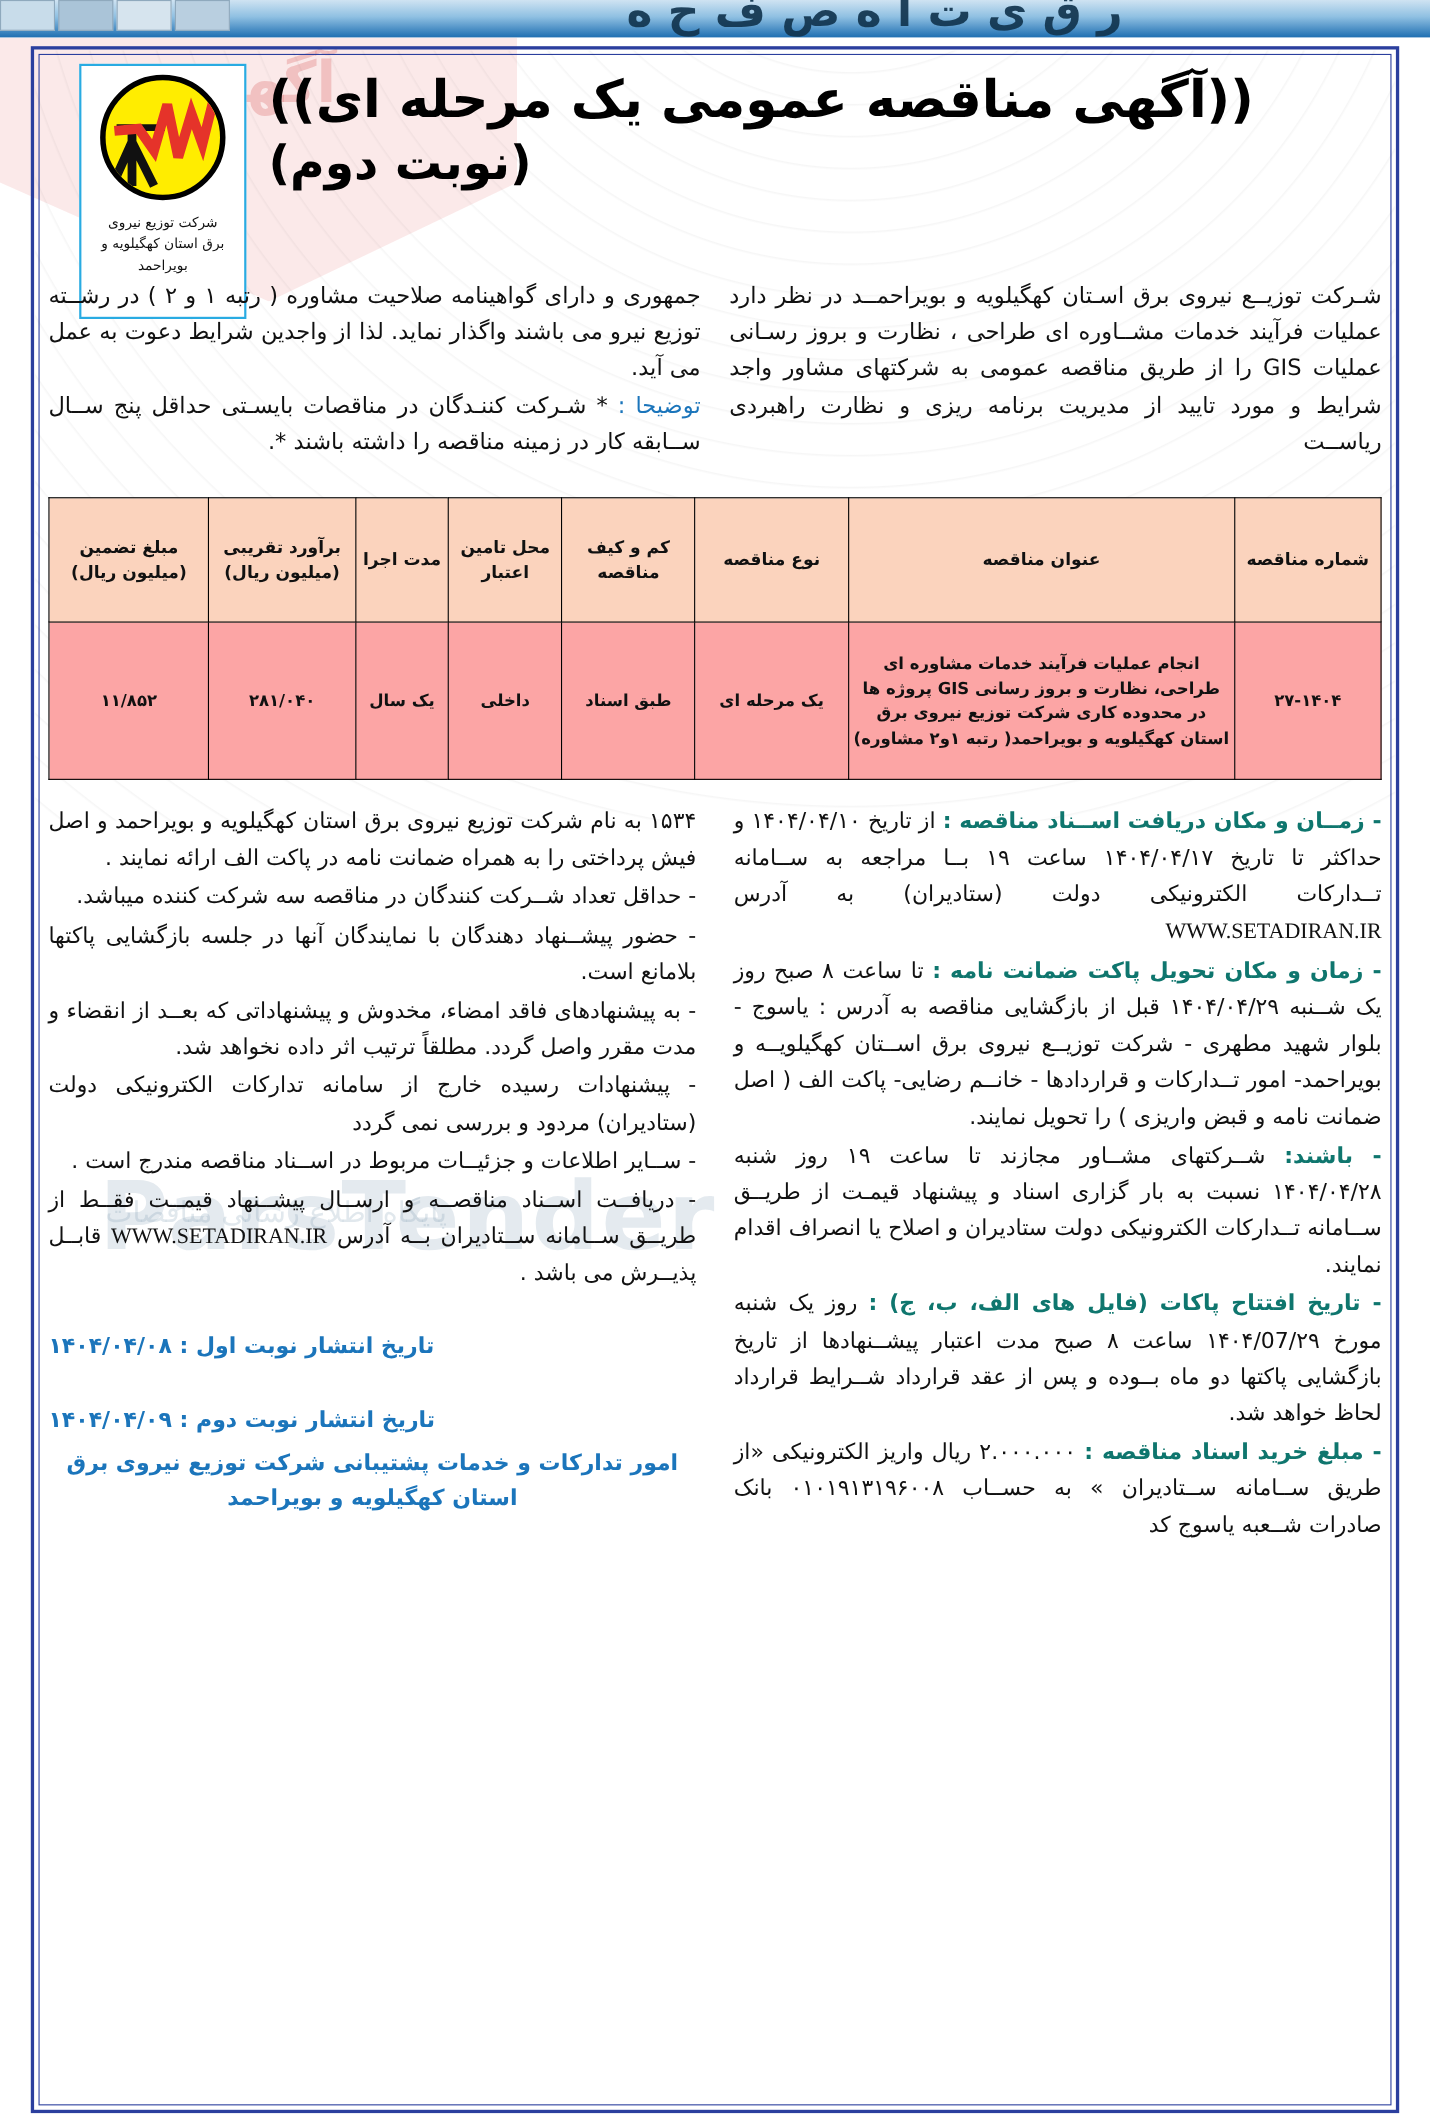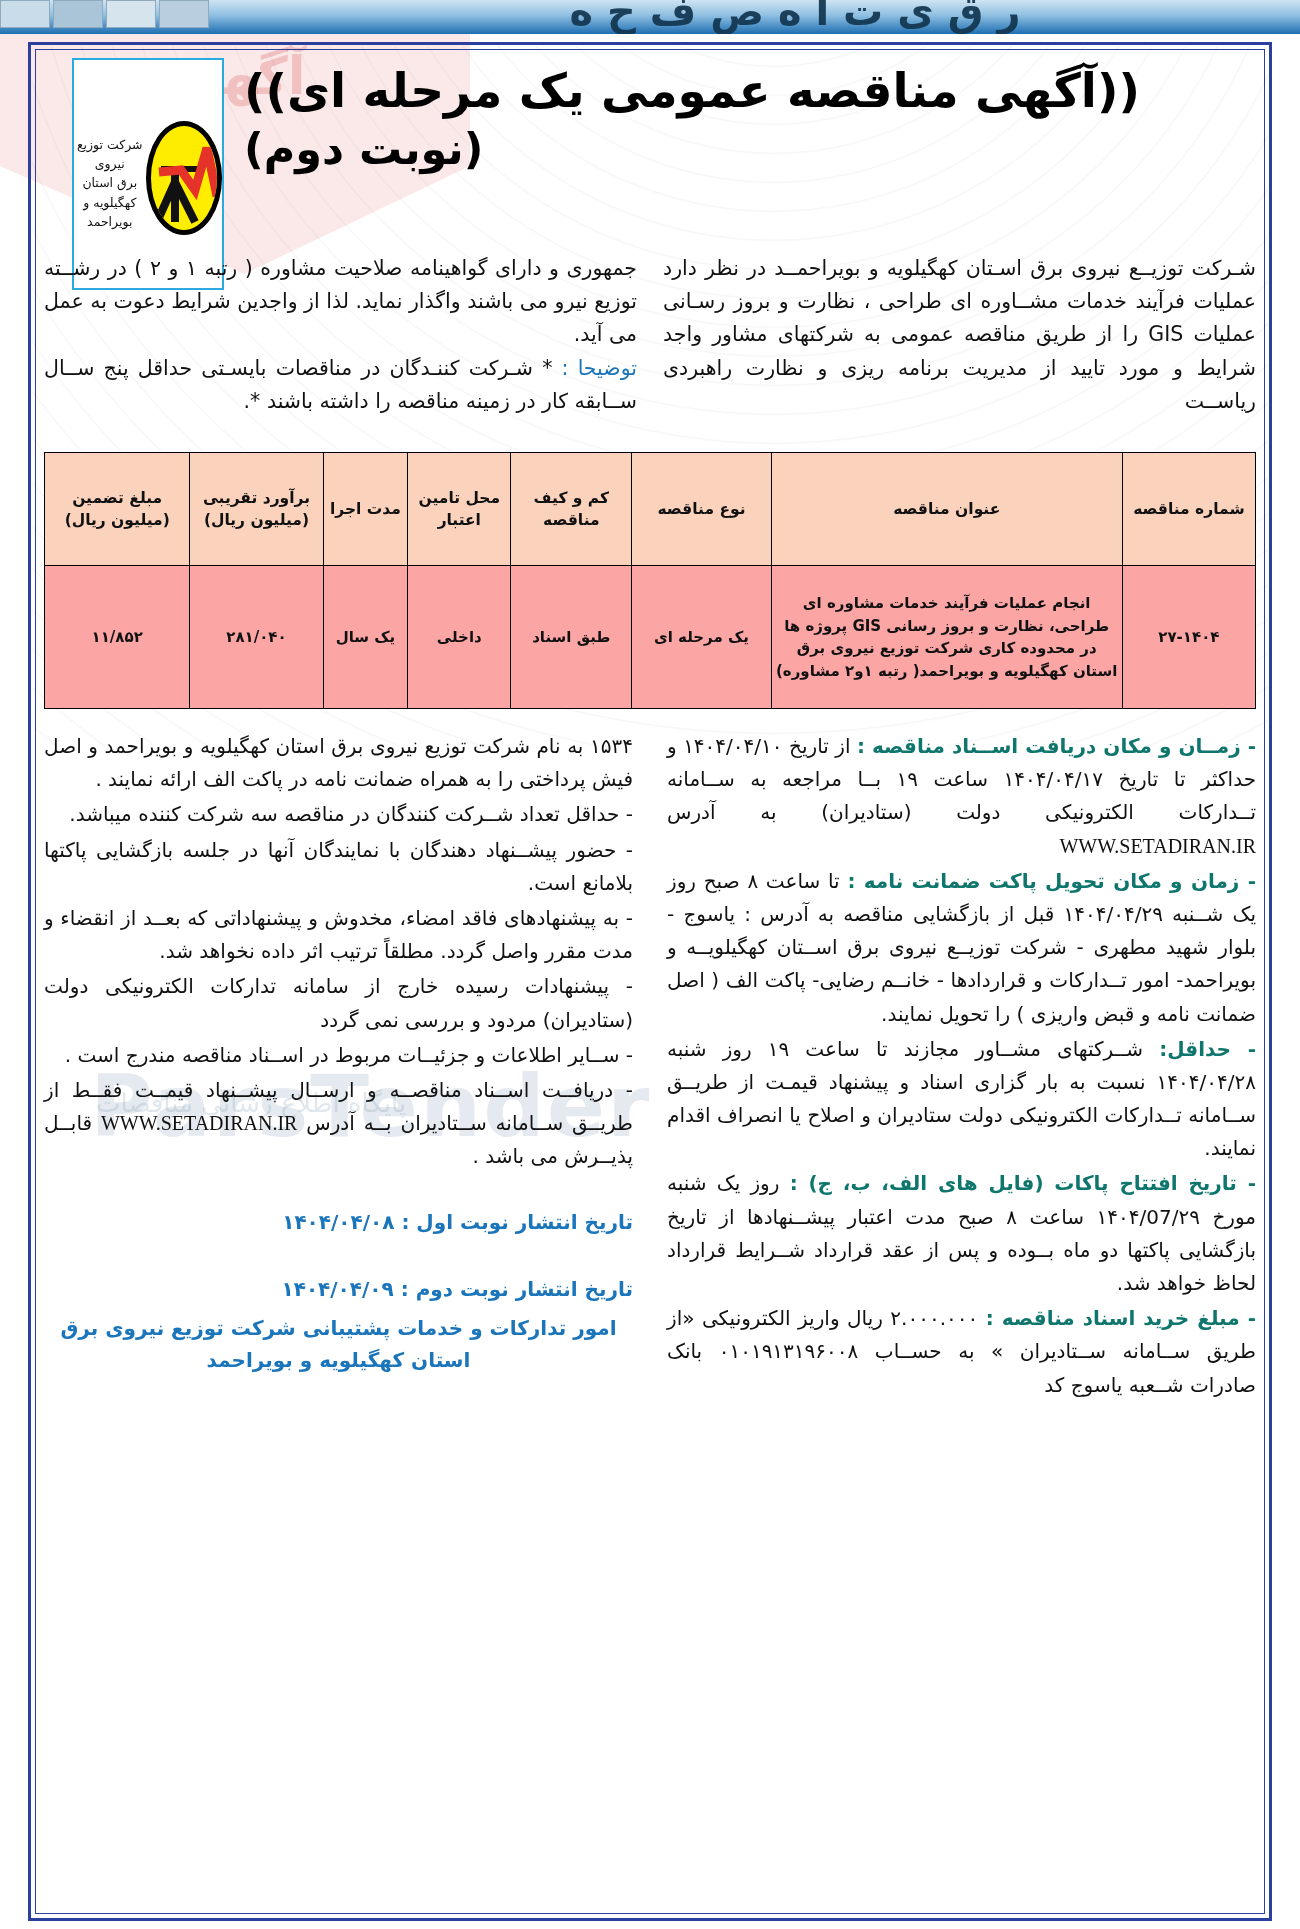--- a/index.html
+++ b/index.html
@@ -71,21 +71,21 @@
     pointer-events:none;
   }
 
   
   .header{
     position:absolute;top:58px;right:44px;left:44px;height:200px;
   }
   .logo-box{
     position:absolute;top:0;left:28px;width:152px;height:232px;
     border:2px solid #29abe2;background:#fff;
-    display:flex;flex-direction:row;align-items:center;padding-top:8px;box-sizing:border-box;
+    display:flex;flex-direction:column;align-items:center;padding-top:8px;box-sizing:border-box;
   }
   .logo-circle{
     width:104px;height:104px;border-radius:50%;
     background:#ffed00;border:5px solid #000;position:relative;overflow:hidden;
   }
   .logo-circle svg{position:absolute;top:0;left:0;}
   .logo-caption{
     margin-top:10px;font-size:12.5px;line-height:1.55;color:#111;text-align:center;
     direction:rtl;font-family:"DejaVu Sans",sans-serif;
   }
@@ -134,21 +134,21 @@
   
   .bottom{
     position:absolute;top:730px;right:44px;left:44px;bottom:16px;
     display:flex;gap:34px;direction:rtl;
   }
   .bcol{flex:1;font-size:20px;line-height:1.66;color:#111;text-align:justify;direction:rtl;}
   .bcol p{margin:0 0 2px 0;}
   .lbl{color:#0f766e;font-weight:bold;}
   .ltr{direction:ltr;unicode-bidi:embed;display:inline-block;font-family:"Liberation Serif",serif;}
   .footer-lines{margin-top:4px;}
-  .footer-lines .fl{color:#1b75bb;font-weight:bold;text-align:right;margin-top:33px;}
+  .footer-lines .fl{color:#1b75bb;font-weight:bold;text-align:left;margin-top:33px;}
   .footer-org{color:#1b75bb;font-weight:bold;text-align:center;line-height:1.6;margin-top:6px;}
   .dates-left{text-align:left;}
 </style>
 </head>
 <body>
 
 <div class="top-strip">
   <div class="strip-thumbs">
     <i></i>
     <i></i>
@@ -246,21 +246,21 @@
     <p>
       <span class="lbl">- زمــان و مکان دریافت اســناد مناقصه :</span>
       <span>از تاریخ ۱۴۰۴/۰۴/۱۰ و حداکثر تا تاریخ ۱۴۰۴/۰۴/۱۷ ساعت ۱۹ بــا مراجعه به ســامانه تــدارکات الکترونیکی دولت (ستادیران) به آدرس</span>
       <span class="ltr">WWW.SETADIRAN.IR</span>
     </p>
     <p>
       <span class="lbl">- زمان و مکان تحویل پاکت ضمانت نامه :</span>
       <span>تا ساعت ۸ صبح روز یک شــنبه ۱۴۰۴/۰۴/۲۹ قبل از بازگشایی مناقصه به آدرس : یاسوج - بلوار شهید مطهری - شرکت توزیــع نیروی برق اســتان کهگیلویــه و بویراحمد- امور تــدارکات و قراردادها - خانــم رضایی- پاکت الف ( اصل ضمانت نامه و قبض واریزی ) را تحویل نمایند.</span>
     </p>
     <p>
-      <span class="lbl">- حداقل:</span>
+      <span class="lbl">- باشند:</span>
       <span>شــرکتهای مشــاور مجازند تا ساعت ۱۹ روز شنبه ۱۴۰۴/۰۴/۲۸ نسبت به بار گزاری اسناد و پیشنهاد قیمـت از طریــق ســامانه تــدارکات الکترونیکی دولت ستادیران و اصلاح یا انصراف اقدام نمایند.</span>
     </p>
     <p>
       <span class="lbl">- تاریخ افتتاح پاکات (فایل های الف، ب، ج) :</span>
       <span>روز یک شنبه مورخ ۱۴۰۴/07/۲۹ ساعت ۸ صبح مدت اعتبار پیشــنهادها از تاریخ بازگشایی پاکتها دو ماه بــوده و پس از عقد قرارداد شــرایط قرارداد لحاظ خواهد شد.</span>
     </p>
     <p>
       <span class="lbl">- مبلغ خرید اسناد مناقصه :</span>
       <span>۲.۰۰۰.۰۰۰ ریال واریز الکترونیکی «از طریق ســامانه ســتادیران » به حســاب ۰۱۰۱۹۱۳۱۹۶۰۰۸ بانک صادرات شــعبه یاسوج کد</span>
     </p>

